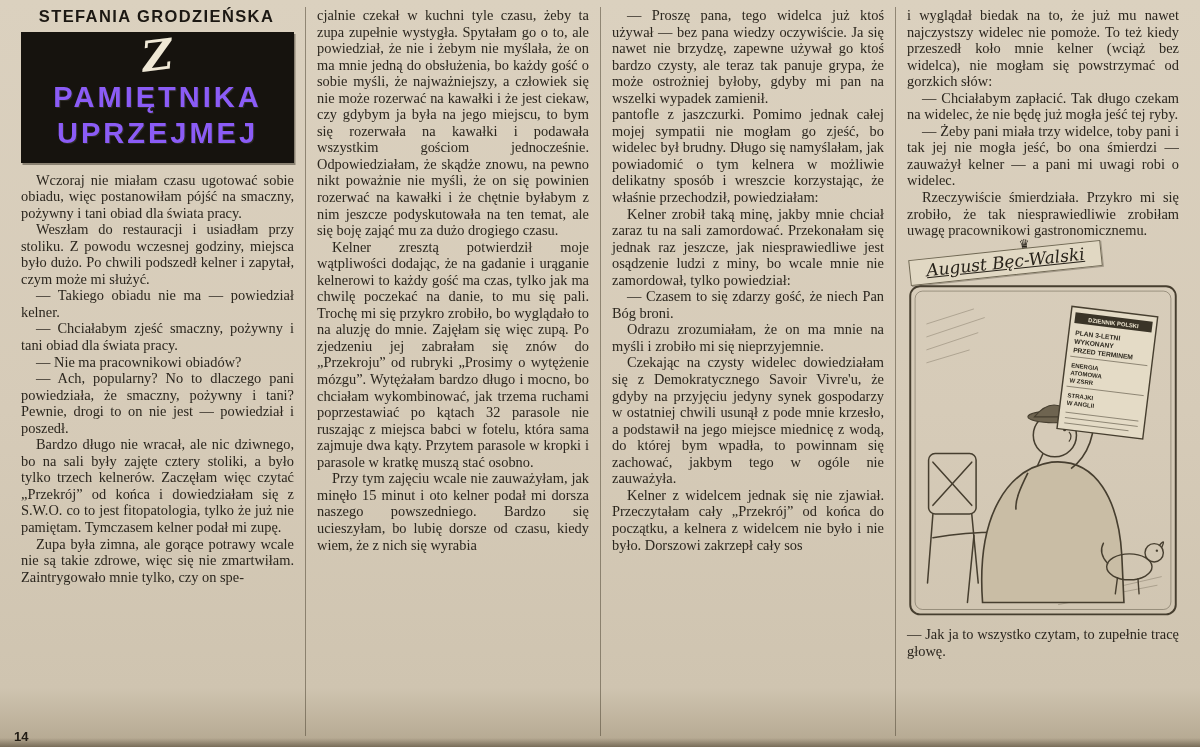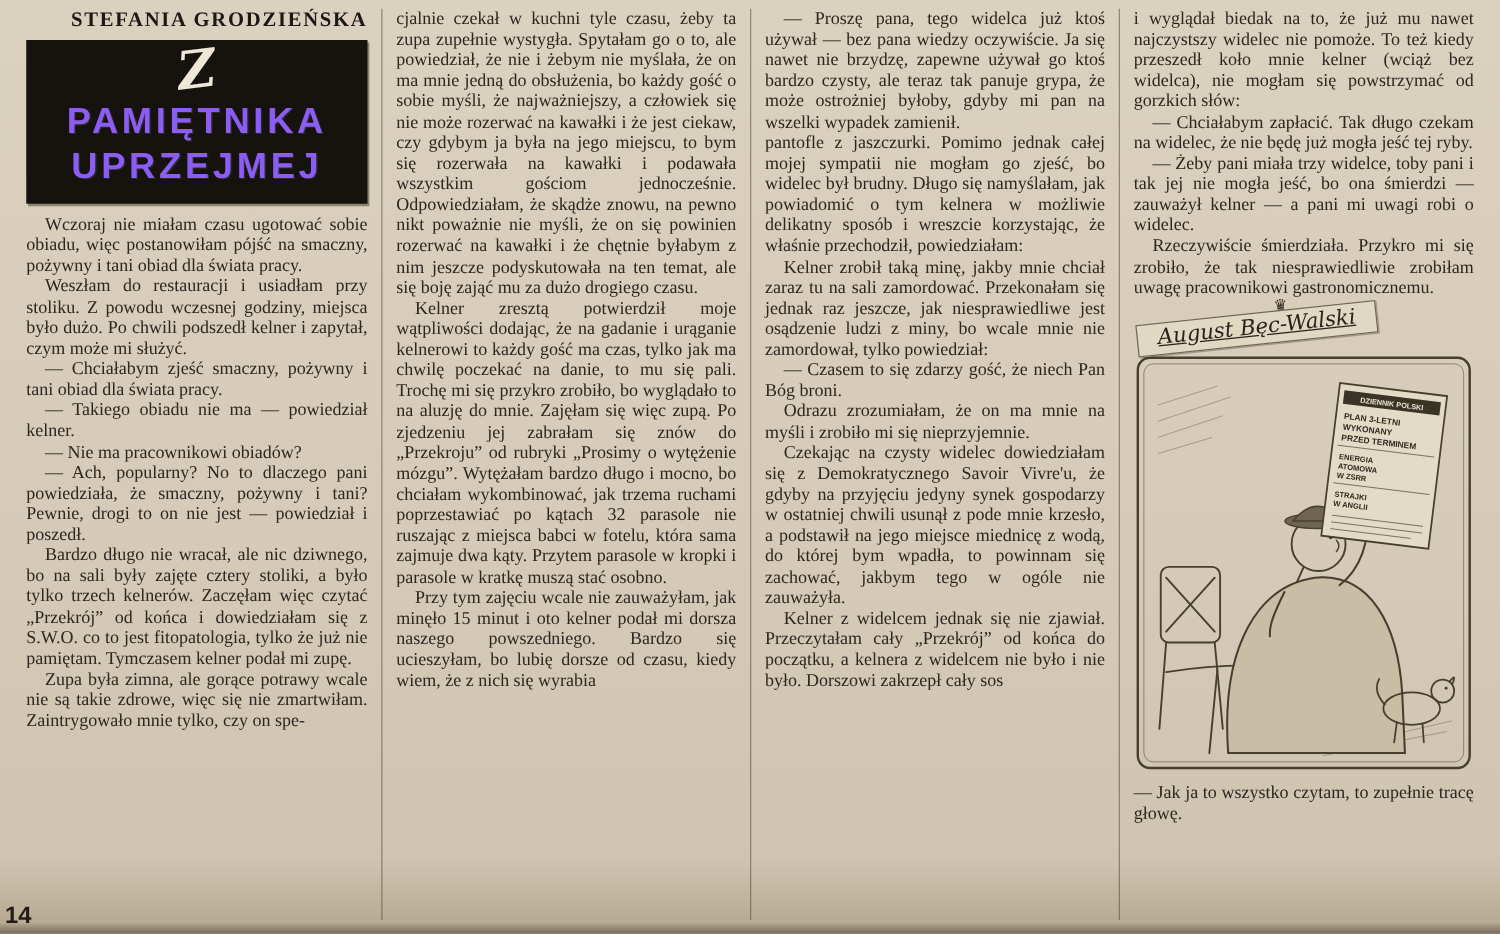--- a/index.html
+++ b/index.html
@@ -37,28 +37,28 @@
     hyphens: auto;
     -webkit-hyphens: auto;
   }
   .col + .col { border-left: 1px solid rgba(82,72,55,0.55); }
 
   .para { margin: 0; text-indent: 15px; }
   .para.cont { text-indent: 0; }
 
   
   .author {
-    font-family: Liberation Serif, serif;
+    font-family: Liberation Sans, sans-serif;
     font-weight: bold;
     font-size: 16.5px;
     letter-spacing: 1.4px;
     white-space: nowrap;
     color: #1c1813;
     margin: 1px 0 7px -2px;
-    text-align: right;
+    text-align: center;
     text-indent: 0;
   }
   .title-box {
     background: #16130e;
     color: #e6ddc8;
     text-align: center;
     padding: 1px 4px 12px;
     margin: 0 0 9px 0;
     box-shadow: 1.5px 2px 0 rgba(42,35,24,0.45);
   }
@@ -102,46 +102,46 @@
     position: absolute; top: -13px; left: 58%;
     font-family: "DejaVu Sans", sans-serif;
     font-style: normal;
     font-size: 12px;
     color: #27221a;
   }
   .cartoon-svg { display: block; width: 100%; height: auto; }
   .caption { margin: 9px 0 0; text-indent: 0; }
 
   .page-number {
-    position: absolute; left: 4px; bottom: 3px;
+    position: absolute; left: 14px; bottom: 3px;
     font-family: "Liberation Sans", sans-serif;
     font-weight: bold;
-    font-size: 19px;
+    font-size: 13px;
     color: #211c15;
   }
 </style>
 </head>
 <body>
 
 <div class="page">
   <div class="columns">
 
     <section class="col">
       <header>
         <div class="author">STEFANIA GRODZIEŃSKA</div>
         <div class="title-box">
           <span class="title-script">Z</span>
           <div class="title-line">PAMIĘTNIKA</div>
           <div class="title-line">UPRZEJMEJ</div>
         </div>
       </header>
       <p class="para">Wczoraj nie miałam czasu ugotować sobie obiadu, więc postanowiłam pójść na smaczny, pożywny i tani obiad dla świata pracy.</p>
       <p class="para">Weszłam do restauracji i usiadłam przy stoliku. Z powodu wczesnej godziny, miejsca było dużo. Po chwili podszedł kelner i zapytał, czym może mi służyć.</p>
+      <p class="para">— Takiego obiadu nie ma — powiedział kelner.</p>
       <p class="para">— Chciałabym zjeść smaczny, pożywny i tani obiad dla świata pracy.</p>
-      <p class="para">— Takiego obiadu nie ma — powiedział kelner.</p>
       <p class="para">— Nie ma pracownikowi obiadów?</p>
       <p class="para">— Ach, popularny? No to dlaczego pani powiedziała, że smaczny, pożywny i tani? Pewnie, drogi to on nie jest — powiedział i poszedł.</p>
       <p class="para">Bardzo długo nie wracał, ale nic dziwnego, bo na sali były zajęte cztery stoliki, a było tylko trzech kelnerów. Zaczęłam więc czytać „Przekrój” od końca i dowiedziałam się z S.W.O. co to jest fitopatologia, tylko że już nie pamiętam. Tymczasem kelner podał mi zupę.</p>
       <p class="para">Zupa była zimna, ale gorące potrawy wcale nie są takie zdrowe, więc się nie zmartwiłam. Zaintrygowało mnie tylko, czy on spe-</p>
     </section>
 
     <section class="col">
       <p class="para cont">cjalnie czekał w kuchni tyle czasu, żeby ta zupa zupełnie wystygła. Spytałam go o to, ale powiedział, że nie i żebym nie myślała, że on ma mnie jedną do obsłużenia, bo każdy gość o sobie myśli, że najważniejszy, a człowiek się nie może rozerwać na kawałki i że jest ciekaw, czy gdybym ja była na jego miejscu, to bym się rozerwała na kawałki i podawała wszystkim gościom jednocześnie. Odpowiedziałam, że skądże znowu, na pewno nikt poważnie nie myśli, że on się powinien rozerwać na kawałki i że chętnie byłabym z nim jeszcze podyskutowała na ten temat, ale się boję zająć mu za dużo drogiego czasu.</p>
       <p class="para">Kelner zresztą potwierdził moje wątpliwości dodając, że na gadanie i urąganie kelnerowi to każdy gość ma czas, tylko jak ma chwilę poczekać na danie, to mu się pali. Trochę mi się przykro zrobiło, bo wyglądało to na aluzję do mnie. Zajęłam się więc zupą. Po zjedzeniu jej zabrałam się znów do „Przekroju” od rubryki „Prosimy o wytężenie mózgu”. Wytężałam bardzo długo i mocno, bo chciałam wykombinować, jak trzema ruchami poprzestawiać po kątach 32 parasole nie ruszając z miejsca babci w fotelu, która sama zajmuje dwa kąty. Przytem parasole w kropki i parasole w kratkę muszą stać osobno.</p>
       <p class="para">Przy tym zajęciu wcale nie zauważyłam, jak minęło 15 minut i oto kelner podał mi dorsza naszego powszedniego. Bardzo się ucieszyłam, bo lubię dorsze od czasu, kiedy wiem, że z nich się wyrabia</p>

